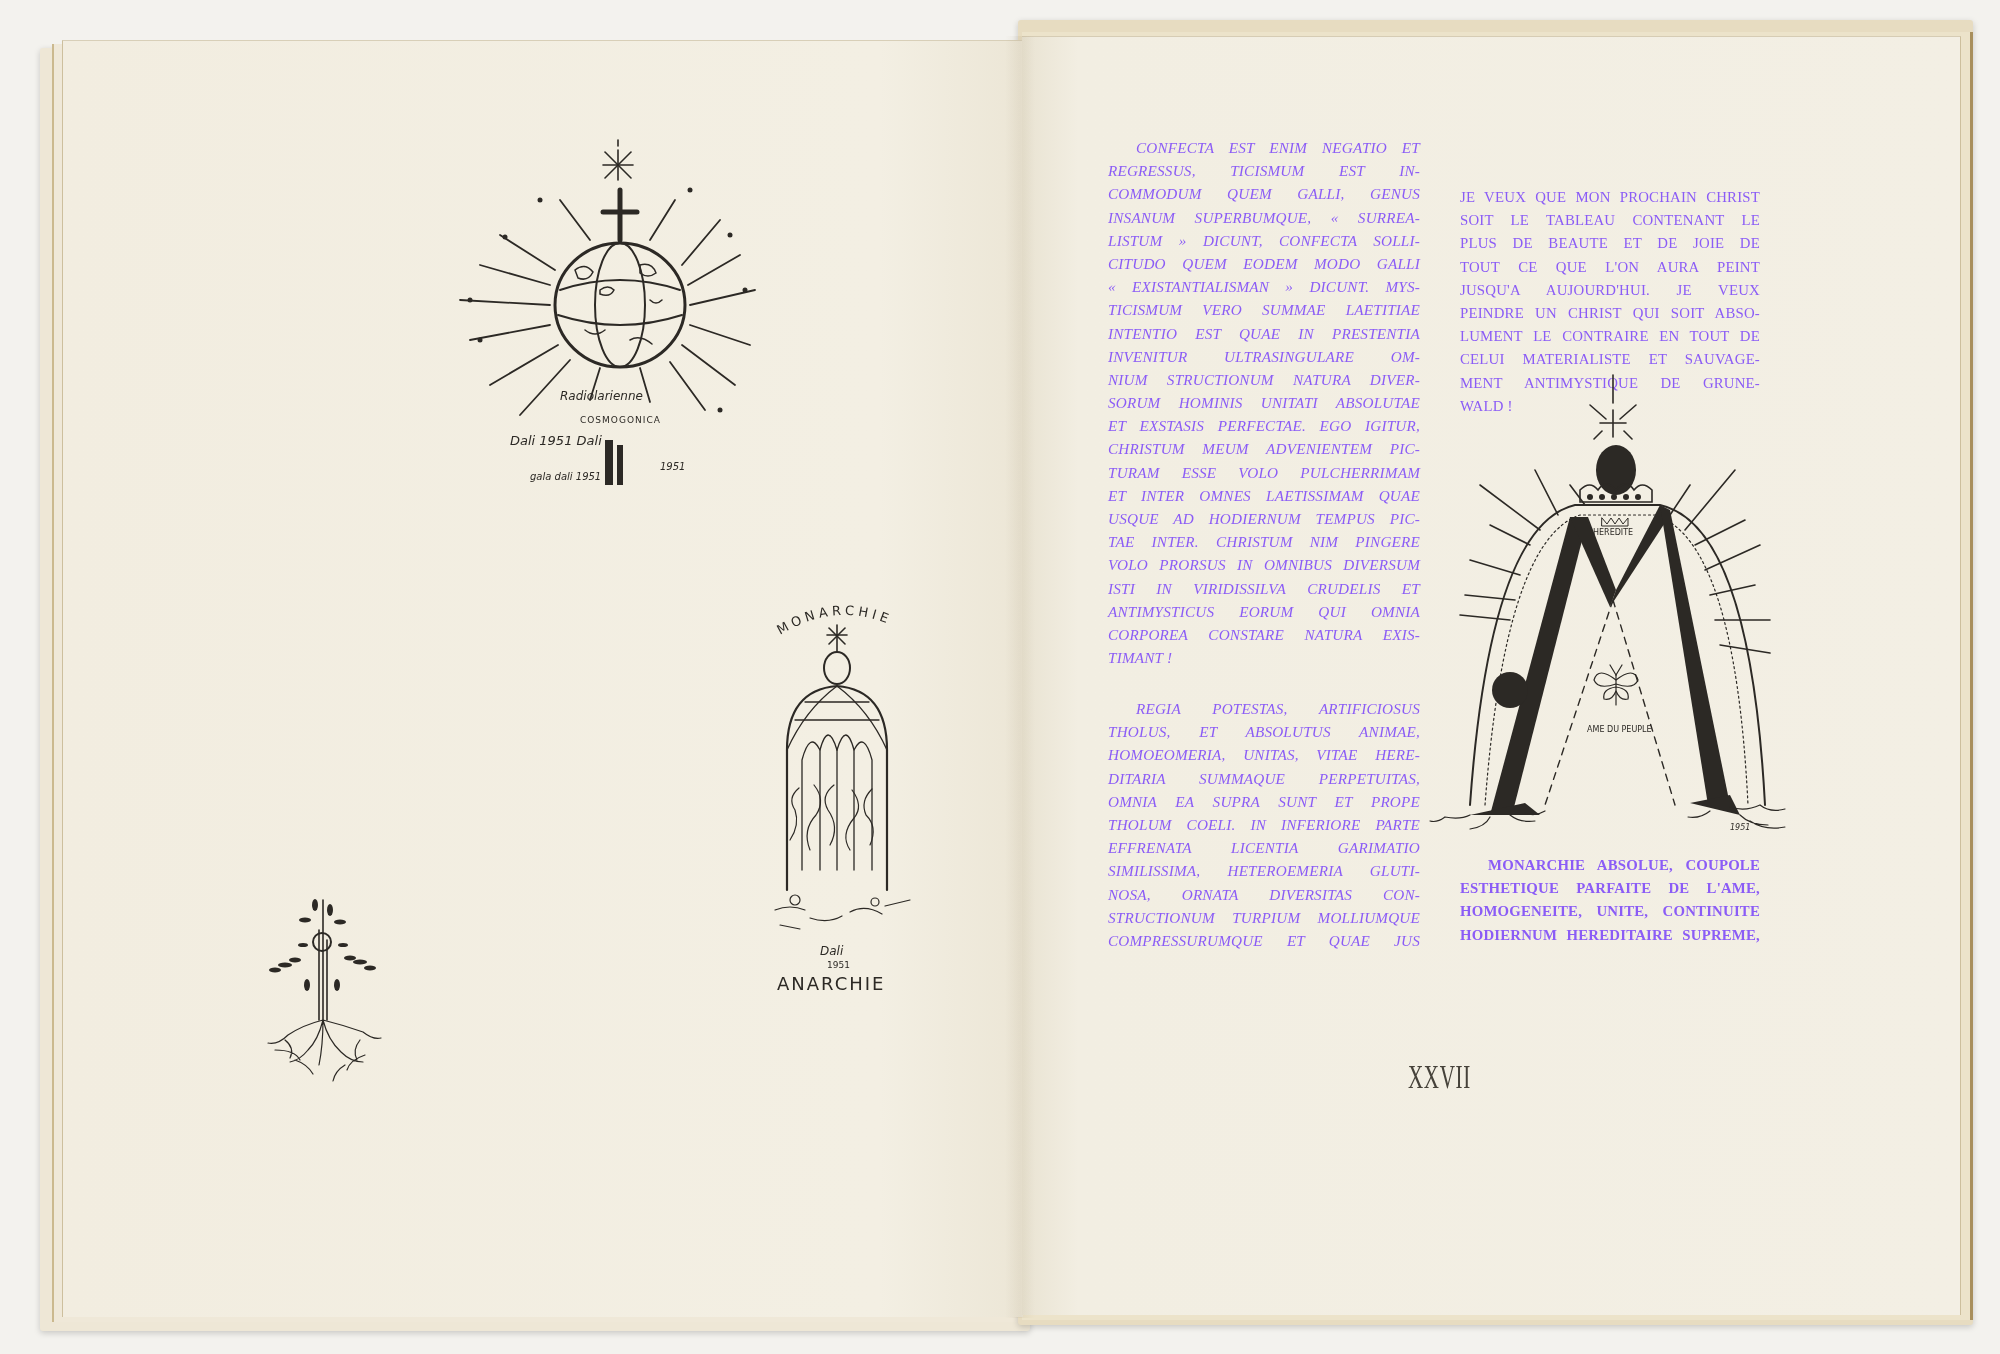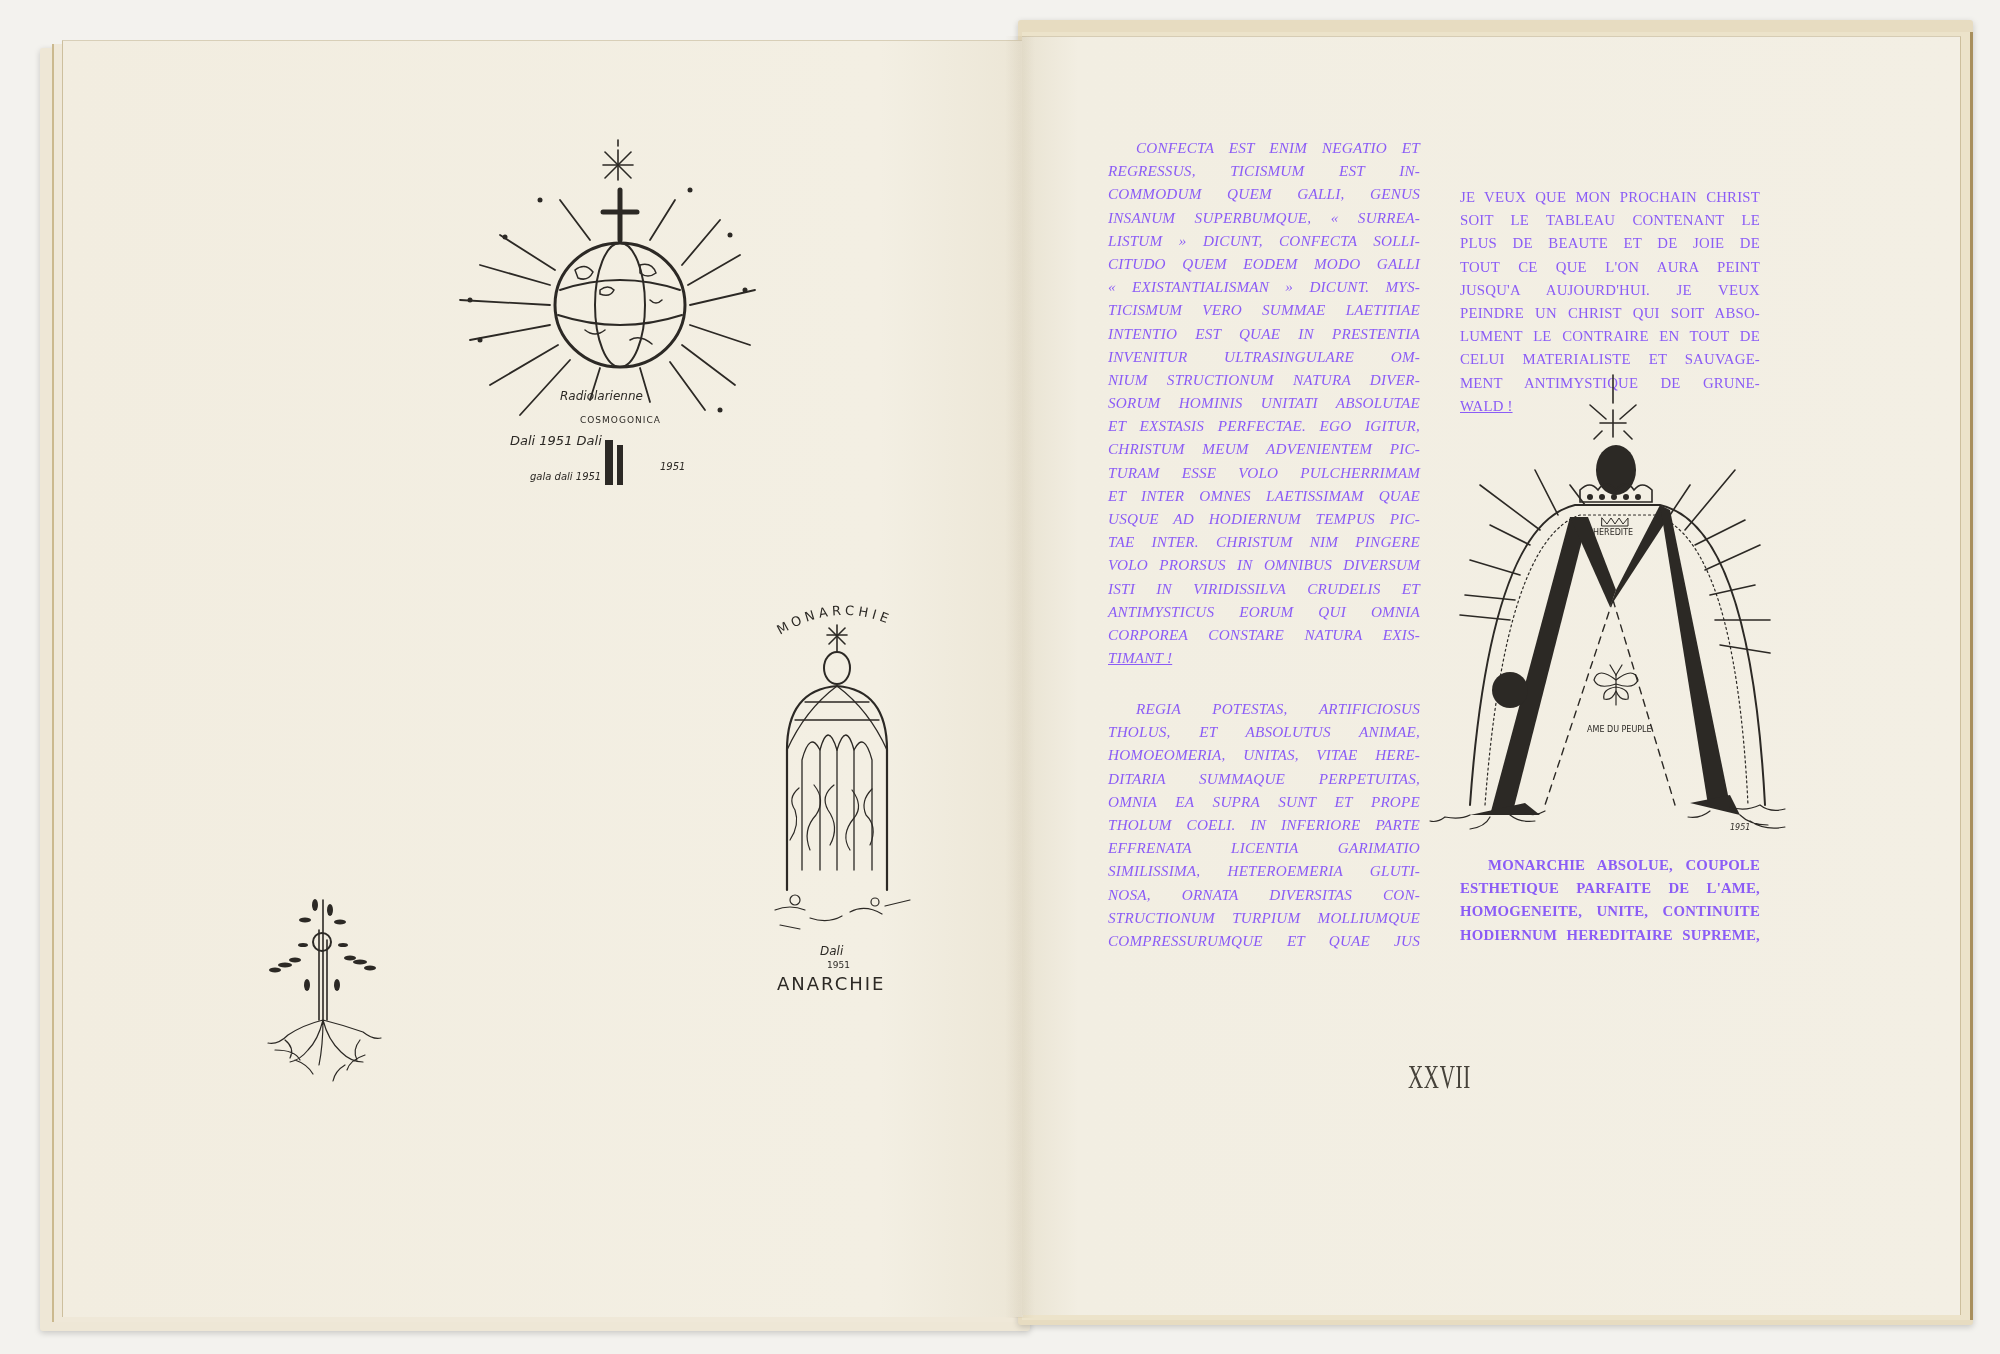--- a/index.html
+++ b/index.html
@@ -39,21 +39,21 @@
   }
   .spine-shadow {
     position:absolute; left:1005px; top:36px; width:30px; height:1282px;
     background:linear-gradient(90deg,rgba(0,0,0,0) 0%,rgba(120,100,60,0.08) 50%,rgba(0,0,0,0) 100%);
   }
   .col {
     position:absolute; color:#8b5cf6; font-size:15.2px; line-height:23.2px;
     letter-spacing:0.2px;
   }
   .col .line { display:block; text-align:justify; text-align-last:justify; white-space:nowrap; height:23.2px; }
-  .col .line.last { text-align-last:left;text-decoration:underline; }
+  .col .line.last { text-align-last:left; }
   .col .line.indent { padding-left:28px; }
   .latin { font-style:italic; left:1108px; width:312px; }
   .french { left:1460px; width:300px; font-size:14.8px; }
   .folio {
     position:absolute; left:1408px; top:1058px; font-size:34px; color:#46423a;
     transform:scaleX(0.62); transform-origin:left top; letter-spacing:1px;
   }
   svg { position:absolute; overflow:visible; }
   .ink { stroke:#2c2925; fill:none; stroke-linecap:round; }
   .inkfill { fill:#2c2925; }

